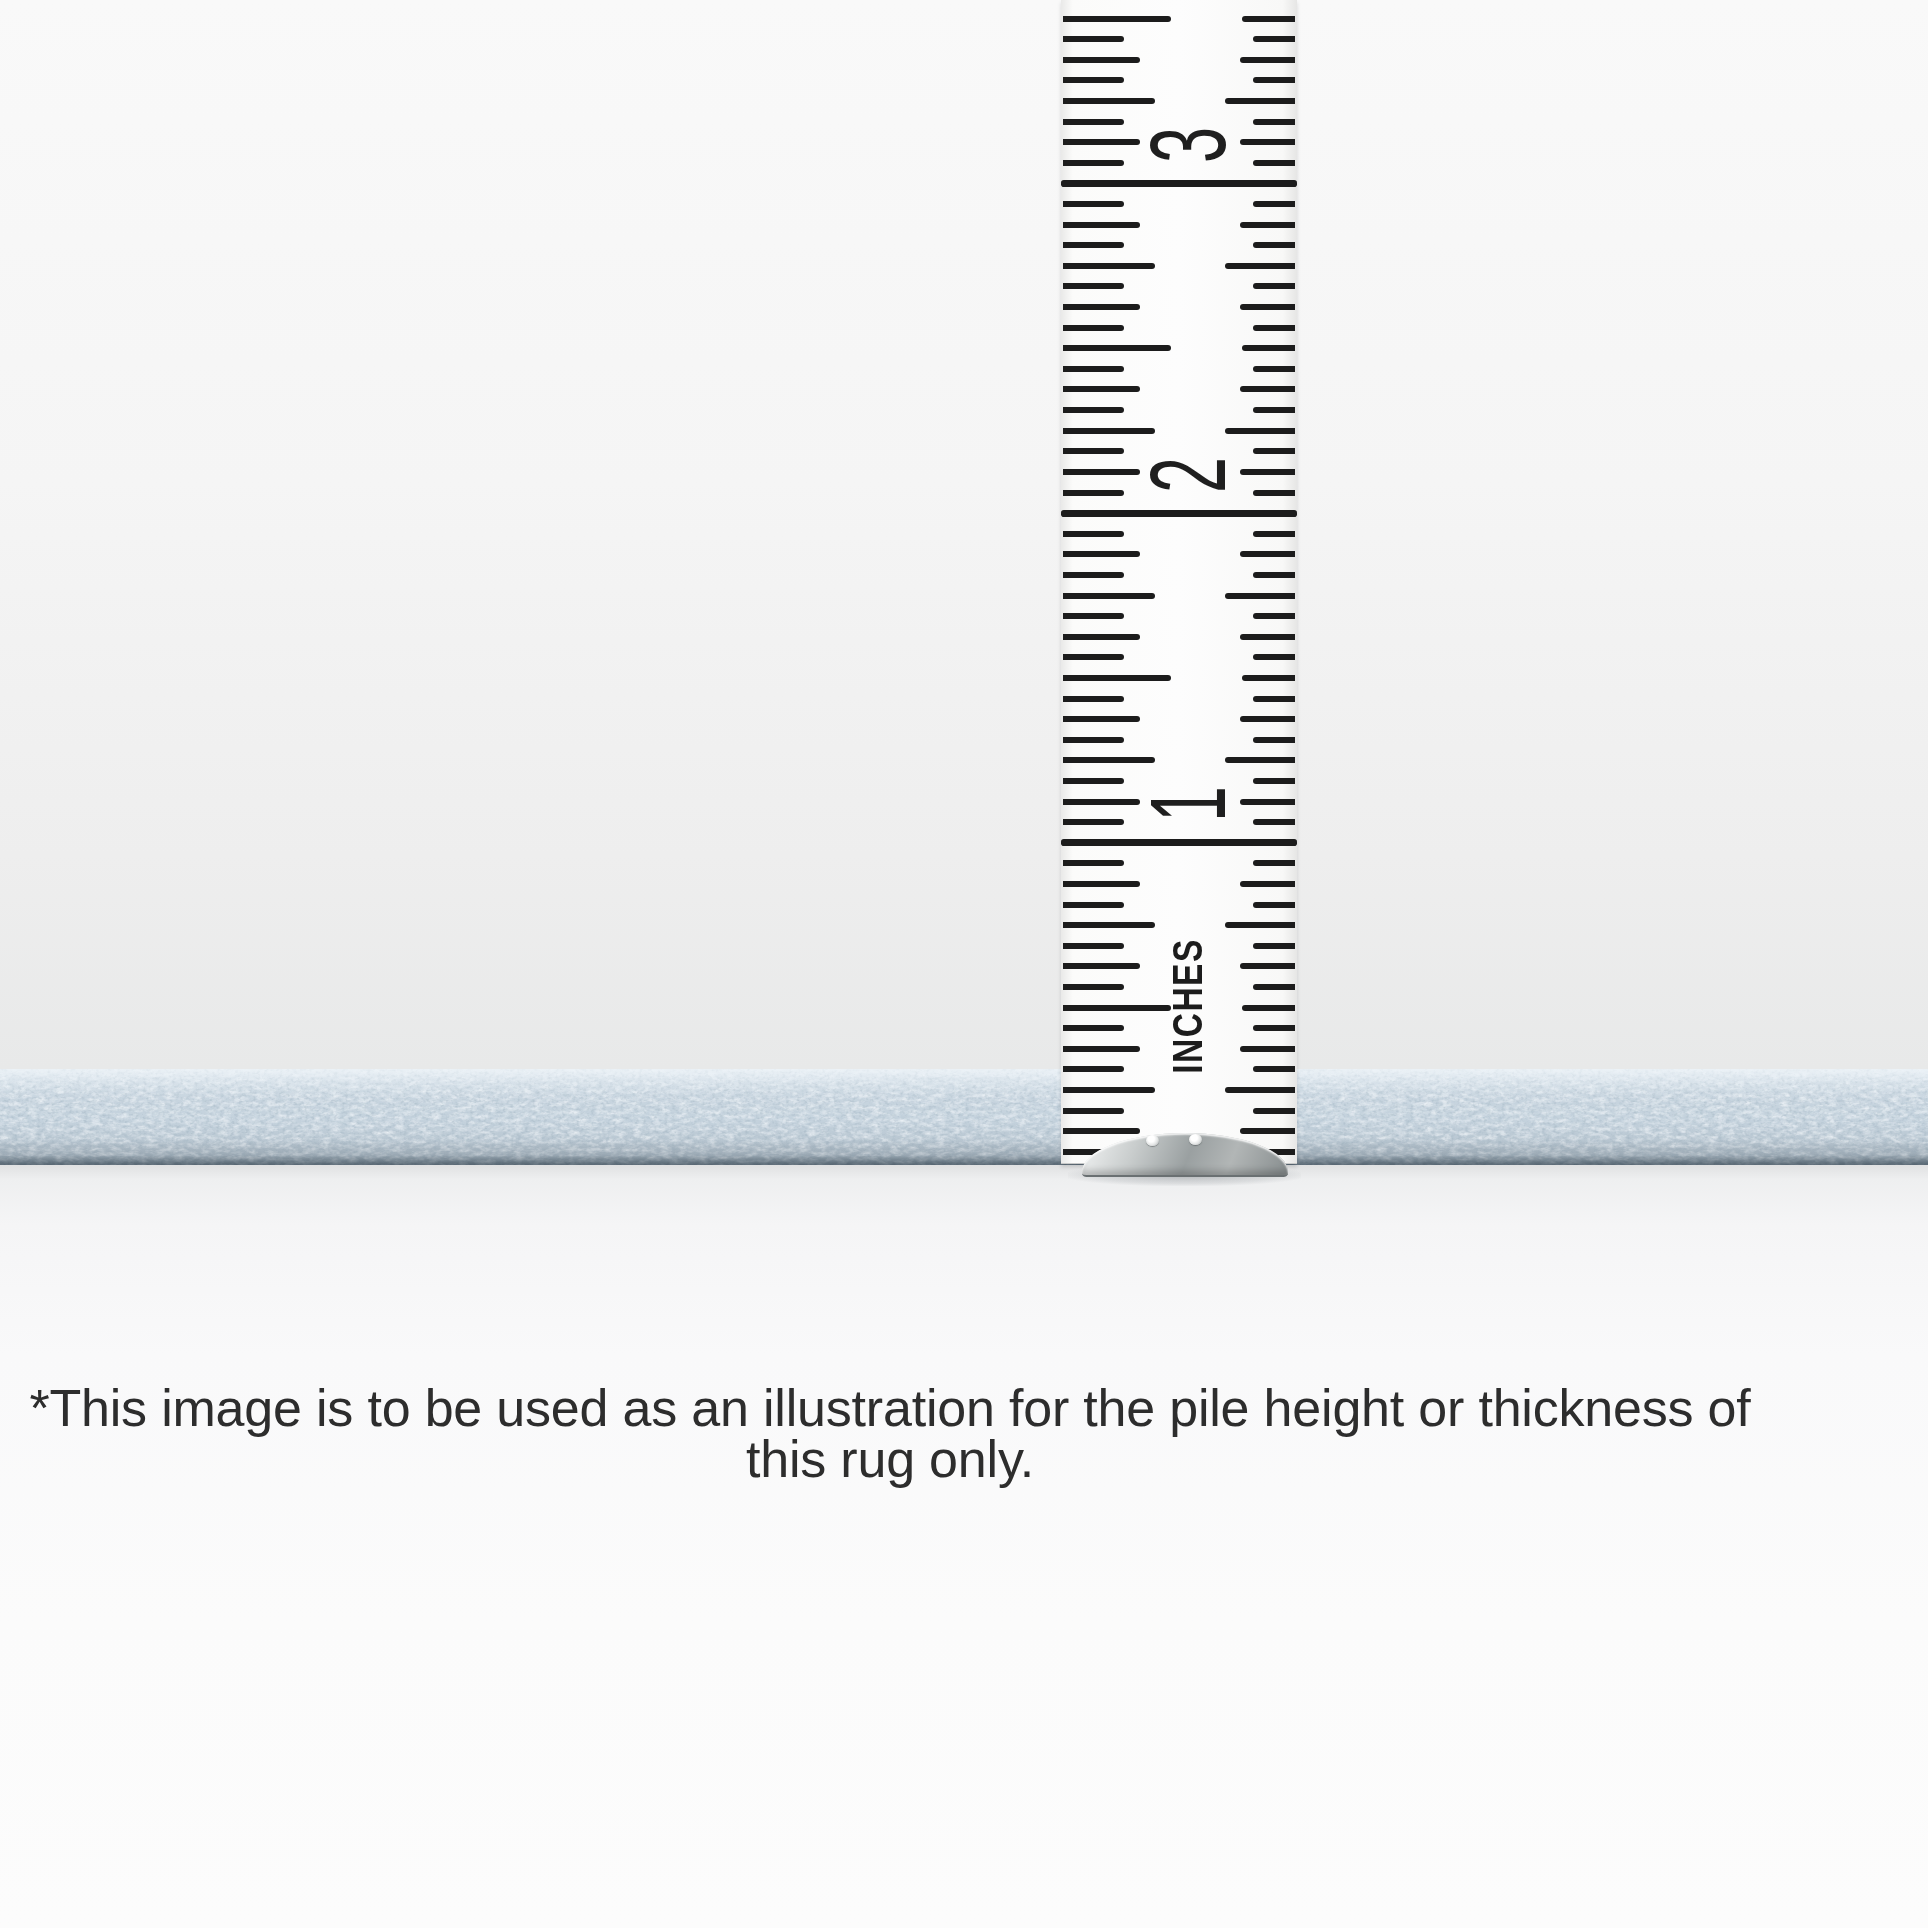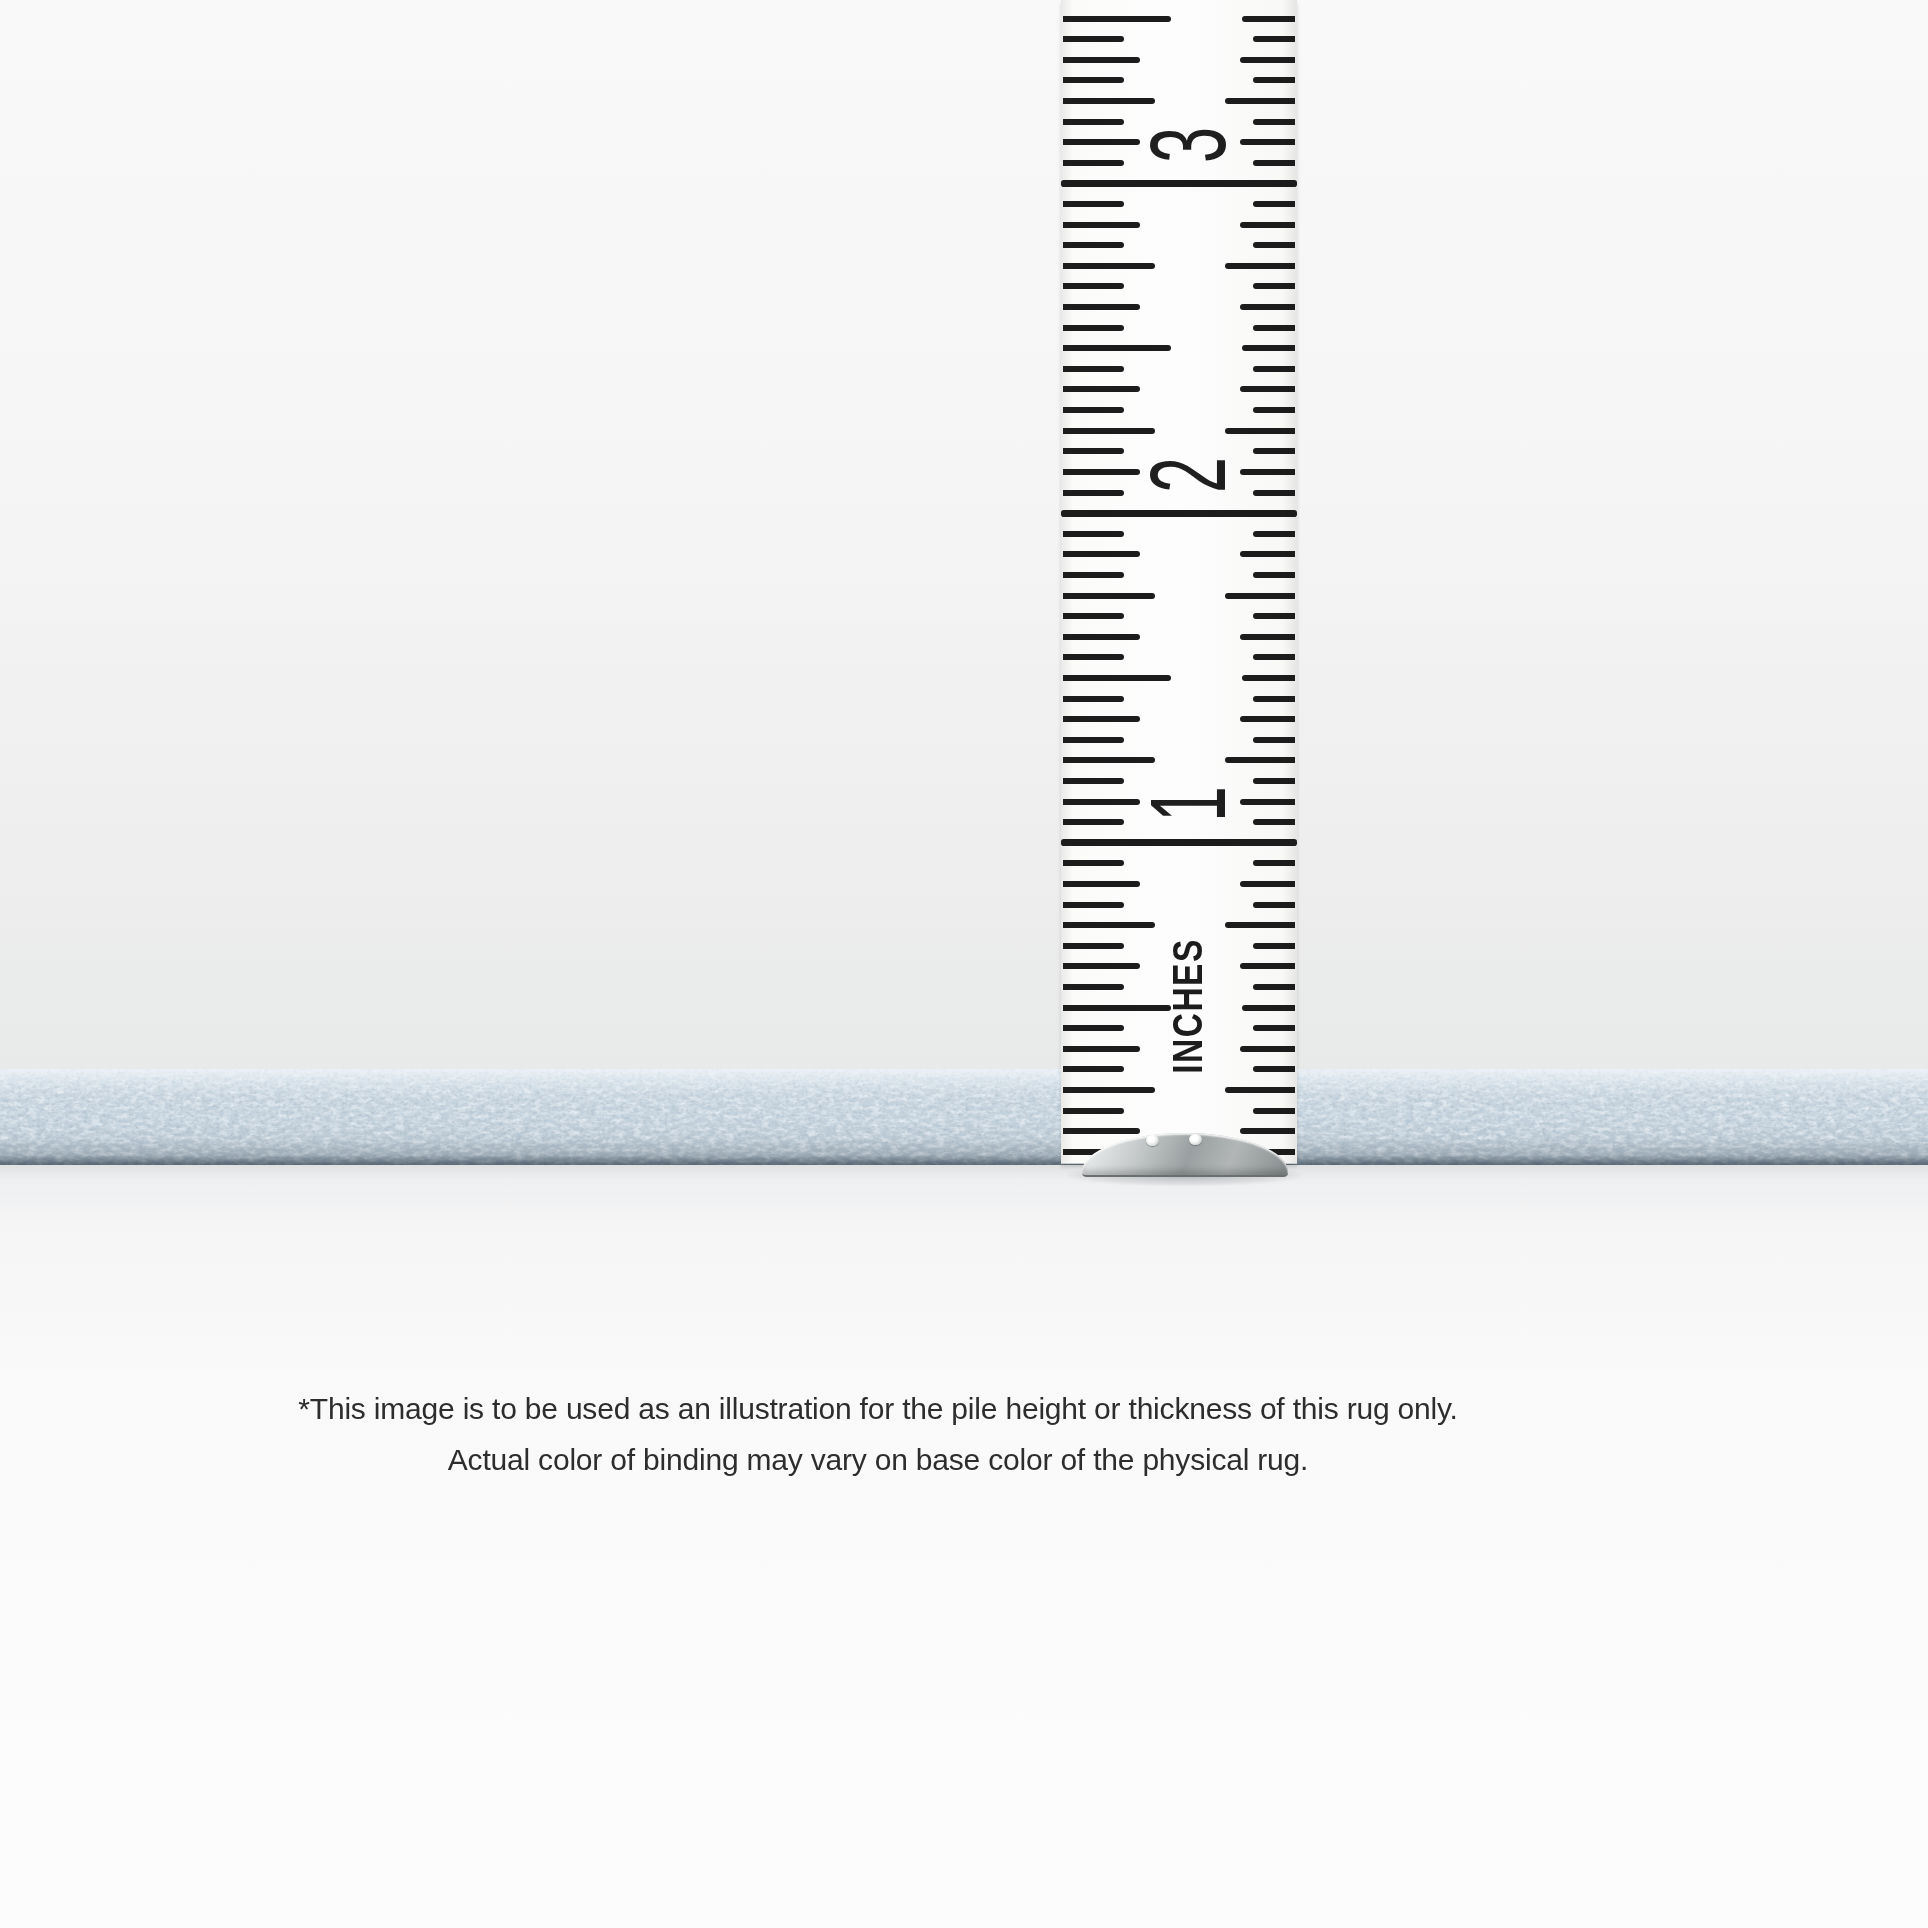--- a/index.html
+++ b/index.html
@@ -70,22 +70,22 @@
   }
   .rivet.r1{left:64px;top:1.8px;}
   .rivet.r2{left:107px;top:0.9px;}
   .clip-shadow{
     position:absolute;left:1068px;top:1168px;width:233px;height:18.4px;
     background:radial-gradient(ellipse at 50% 40%, rgba(80,88,95,0.35) 0%, rgba(80,88,95,0.12) 55%, rgba(80,88,95,0) 75%);
     z-index:2;
   }
   
   .caption{
-    position:absolute;left:0;top:1383px;width:1756px;
-    text-align:center;color:#2d2d2d;font-size:30px;line-height:51px;
+    position:absolute;left:12px;top:1383px;width:1756px;
+    text-align:center;color:#2d2d2d;font-size:52px;line-height:51px;
     font-weight:500;letter-spacing:-0.2px;z-index:4;
   }
 </style>
 </head>
 <body>
 
 <div class="scene">
 
   <div class="bg-upper"></div>
 
@@ -226,17 +226,16 @@
     </div>
 
   <div class="clip-shadow"></div>
   <div class="clip">
     <span class="rivet r1"></span>
     <span class="rivet r2"></span>
   </div>
 
   <div class="caption">
     <div>*This image is to be used as an illustration for the pile height or thickness of this rug only.</div>
-    <div>Actual color of binding may vary on base color of the physical rug.</div>
   </div>
 
 </div>
 
 
 </body></html>

